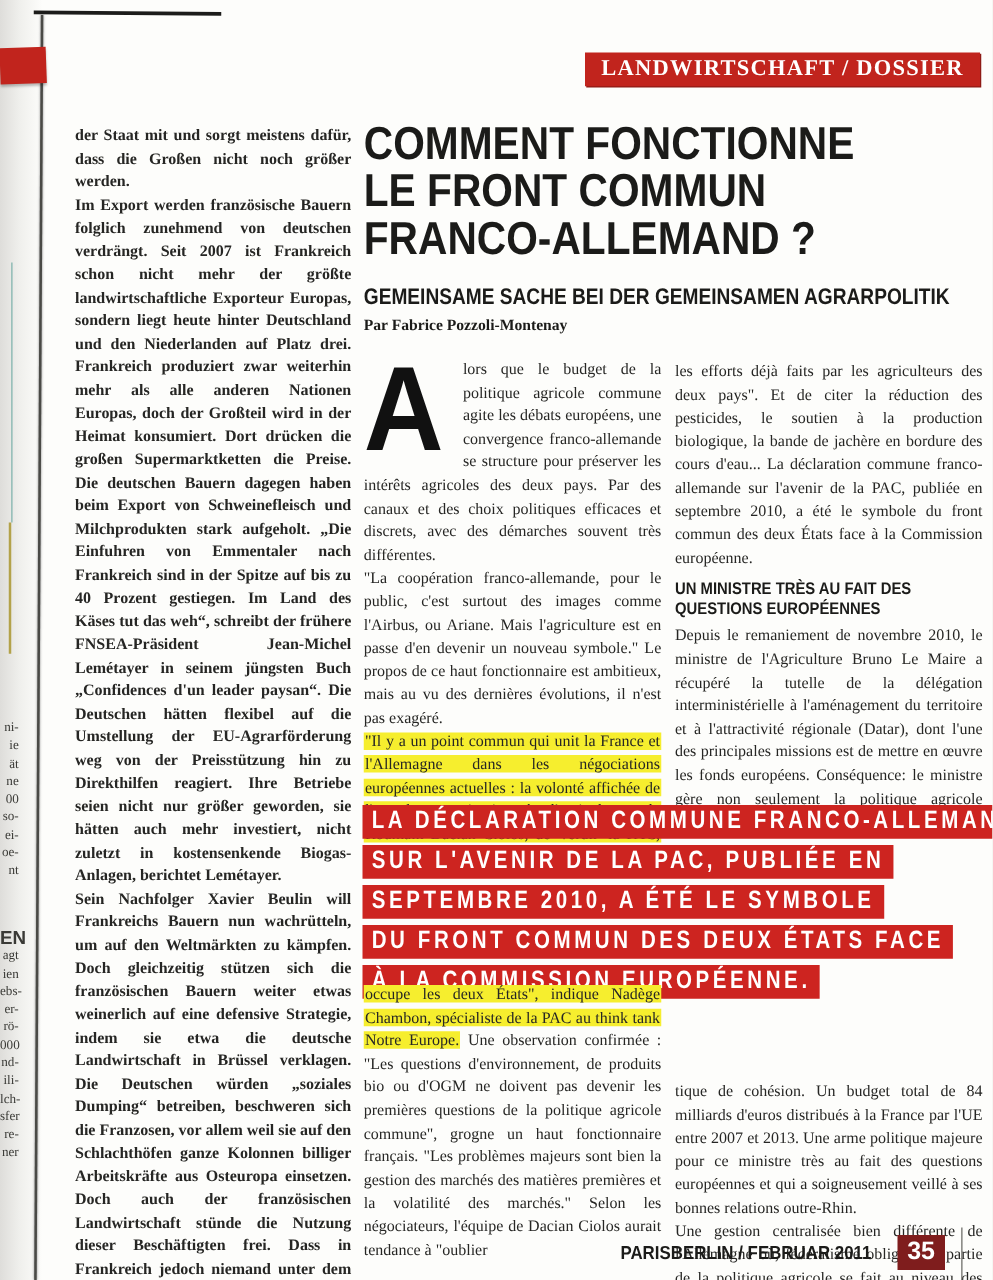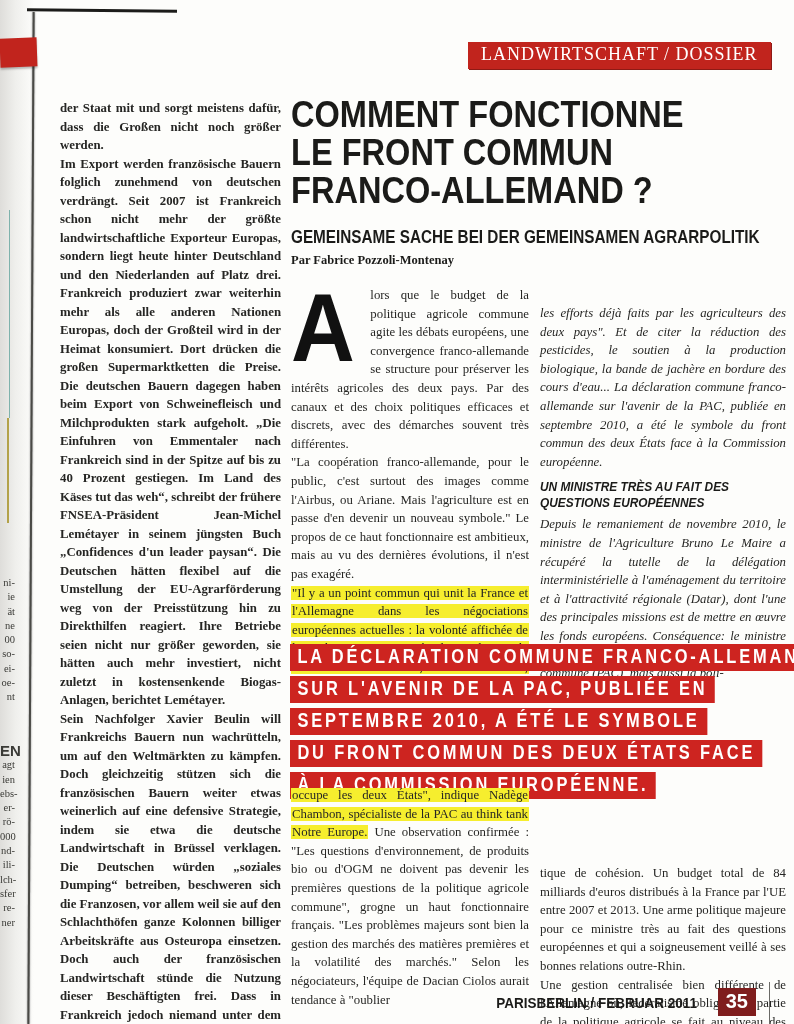--- a/index.html
+++ b/index.html
@@ -13,38 +13,38 @@
   .top-rule{position:absolute;left:27px;top:9px;width:150px;height:3px;background:#1c1c1a;transform:rotate(0.5deg);}
   .spine-red{position:absolute;left:0;top:38px;width:37px;height:29px;background:#c1241d;transform:rotate(-2deg);box-shadow:0 2px 2px rgba(0,0,0,.25);}
   .spine-teal{position:absolute;left:9px;top:210px;width:1px;height:208px;background:#7fb2ac;}
   .spine-olive{position:absolute;left:7px;top:418px;width:2px;height:105px;background:#b3a24a;}
   .frag-col{position:absolute;width:15px;text-align:right;font-size:10.5px;line-height:14.3px;color:#3a3a36;}
   .frag1{left:0;top:576px;}
   .frag2{left:0;top:744px;}
   .frag2 div:first-child{font-family:"Liberation Sans",sans-serif;font-weight:bold;font-size:15px;}
   
   .banner{position:absolute;left:468px;top:42px;background:#c1241d;color:#fff;
-          font-family:"Liberation Serif",serif;font-weight:normal;font-size:18px;letter-spacing:1px;
+          font-family:"Liberation Serif",serif;font-weight:bold;font-size:18px;letter-spacing:1px;
           padding:2px 13px 4px;box-shadow:1px 1px 0 #8e1a15;}
   
   .col-de{position:absolute;left:60px;top:99px;width:221px;font-size:12.8px;line-height:18.5px;
           text-align:justify;}
   .col-de p{margin:0;font-weight:bold;}
   
   .title{position:absolute;left:291px;top:96px;color:#1b1b19;
          font-family:"Liberation Sans",sans-serif;font-weight:bold;}
   .title-line{font-size:37px;line-height:38px;letter-spacing:0;transform:scaleX(.88);transform-origin:0 50%;white-space:nowrap;}
   .subtitle{position:absolute;left:291px;top:227px;font-family:"Liberation Sans",sans-serif;
             font-weight:bold;font-size:18px;transform:scaleX(.85);transform-origin:0 50%;white-space:nowrap;color:#1b1b19;}
   .byline{position:absolute;left:291px;top:253px;font-weight:bold;font-size:12.5px;color:#1b1b19;}
   
   .fr{font-size:12.8px;line-height:18.6px;text-align:justify;}
   .fr p{margin:0;}
   .col-fr1{position:absolute;left:291px;top:286px;width:238px;}
-  .col-fr2{position:absolute;left:540px;top:304px;width:246px;font-style:italic;}
+  .col-fr2{position:absolute;left:540px;top:288px;width:246px;}
   .col-fr1b{position:absolute;left:291px;top:786px;width:238px;}
   .col-fr2b{position:absolute;left:540px;top:830px;width:246px;margin-top:34px;}
   .dropcap{float:left;font-family:"Liberation Sans",sans-serif;font-weight:bold;font-size:96px;
            line-height:76px;margin:4px 10px 0 0;color:#111;transform:scaleX(.92);transform-origin:0 0;}
   .hl{background:#f6ee2e;padding:0 1px;box-decoration-break:clone;-webkit-box-decoration-break:clone;}
   .subhead{font-family:"Liberation Sans",sans-serif;font-weight:bold;font-size:13.5px;line-height:16px;
            text-align:left;transform:scaleX(.88);transform-origin:0 0;width:114%;margin:8px 0 4px;color:#1b1b19;}
   
   .pull-quote{position:absolute;left:290px;top:644px;width:500px;}
   .pq-line{display:table;background:#cd2420;color:#fff;font-family:"Liberation Sans",sans-serif;

